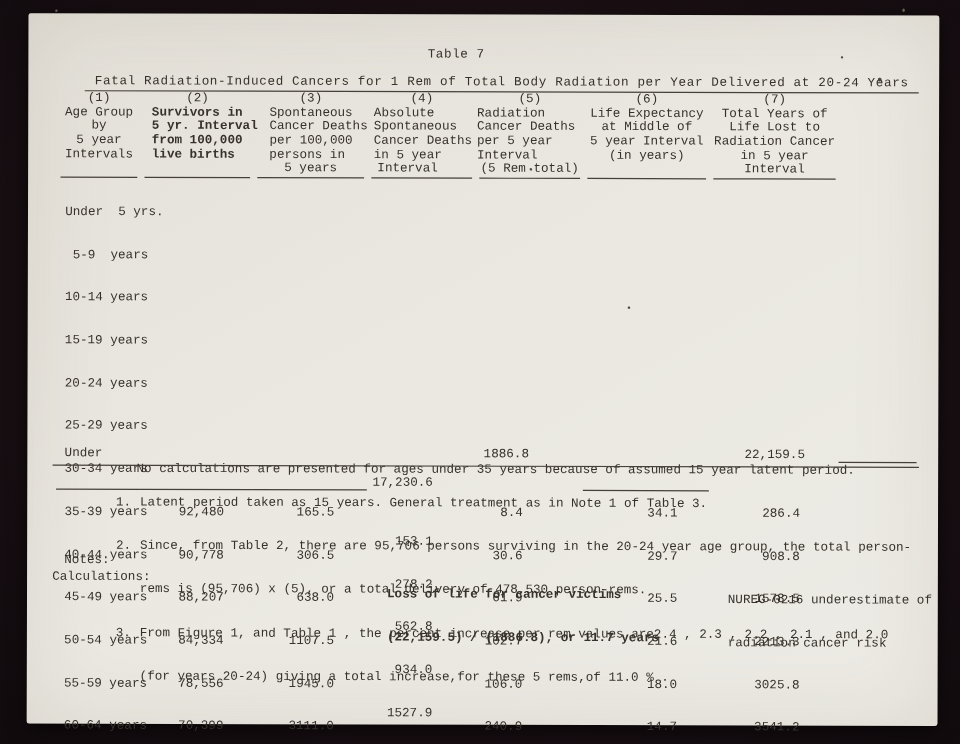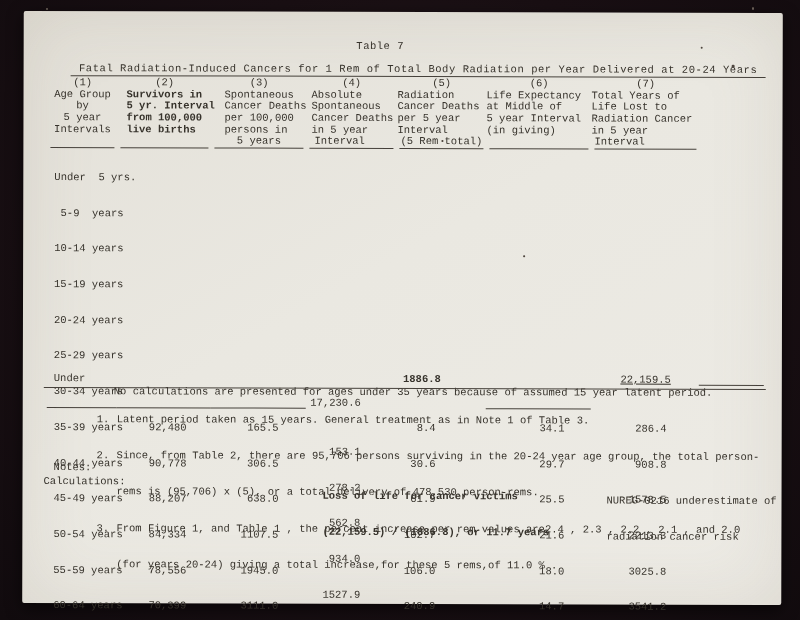--- a/index.html
+++ b/index.html
@@ -23,33 +23,33 @@
   .grid{display:grid;grid-template-columns:70px 94px 95px 90px 90px 105px 108px;}
   .thead{left:24px;top:66px;}
   .hcol{display:flex;flex-direction:column;}
   .hcol span{height:11.7px;line-height:11.7px;}
   .hnum{text-align:center;}
   .hc1 .hl{text-align:center;}
   .hc2 .hl{padding-left:9px;font-weight:bold;}
   .hc3 .hl{padding-left:13px;}
   .hc4 .hl{padding-left:5px;}
   .hc5 .hl{padding-left:1px;}
-  .hc6 .hl,.hc7 .hl{text-align:left;}
+  .hc6 .hl,.hc7 .hl{text-align:center;}
   .hfoot{border-bottom:1px solid var(--rule,#45403a);margin:0 3px;}
   .hc3 .hfoot{text-align:center;padding-left:0;}
   .tbody{left:24px;top:137px;}
   .tr{height:11.7px;line-height:11.7px;}
   .ca{padding-left:7px;}
   .cn{text-align:right;}
   .c2{padding-right:24px;}.c3{padding-right:27px;}.c4{padding-right:35px;margin-top:24px;}
   .c5{padding-right:50px;}.c6{padding-right:26px;}.c7{padding-right:32px;}
   .note-cell{grid-column:2/8;margin-left:-3px;}
   .totals{left:24px;top:362px;height:11px;line-height:11px;}
   .totals .ul{border-bottom:1px solid var(--rule,#45403a);}
-  .totals .c5{padding-right:45px;font-weight:bold;}.totals .c7{padding-right:28px;text-decoration:underline;}
+  .totals .c5{padding-right:45px;}.totals .c7{padding-right:28px;}
   .tot-ext{left:676px;top:372px;width:65px;border-top:1px solid var(--rule,#45403a);}
   .rule{left:21px;top:376px;width:722px;border-top:1px solid var(--rule,#45403a);}
   .notes{left:31px;top:378px;}
   .nrow{display:flex;height:12.2px;line-height:12.2px;}
   .nlab{width:43px;margin-top:48px;}
   .nnum{width:20px;}
   .calc-label{left:21px;top:464px;}
   .cb div{height:11px;line-height:11px;}
   .cb1{left:21px;top:452px;}
   .cb1 .l2{margin-top:11px;}
@@ -72,21 +72,21 @@
   <div class="abs t7">Table 7</div>
 
   <div class="abs title"><span>Fatal Radiation-Induced Cancers for 1 Rem of Total Body Radiation per Year Delivered at 20-24 Years</span></div>
 
   <div class="abs grid thead">
     <div class="hcol hc1"><span class="hnum">(1)</span><span class="hl">Age Group</span><span class="hl">by</span><span class="hl">5 year</span><span class="hl">Intervals</span><span class="hl hfoot"></span></div>
     <div class="hcol hc2"><span class="hnum">(2)</span><span class="hl">Survivors in</span><span class="hl">5 yr. Interval</span><span class="hl">from 100,000</span><span class="hl">live births</span><span class="hl hfoot"></span></div>
     <div class="hcol hc3"><span class="hnum">(3)</span><span class="hl">Spontaneous</span><span class="hl">Cancer Deaths</span><span class="hl">per 100,000</span><span class="hl">persons in</span><span class="hl hfoot">5 years</span></div>
     <div class="hcol hc4"><span class="hnum">(4)</span><span class="hl">Absolute</span><span class="hl">Spontaneous</span><span class="hl">Cancer Deaths</span><span class="hl">in 5 year</span><span class="hl hfoot">Interval</span></div>
     <div class="hcol hc5"><span class="hnum">(5)</span><span class="hl">Radiation</span><span class="hl">Cancer Deaths</span><span class="hl">per 5 year</span><span class="hl">Interval</span><span class="hl hfoot">(5 Rem total)</span></div>
-    <div class="hcol hc6"><span class="hnum">(6)</span><span class="hl">Life Expectancy</span><span class="hl">at Middle of</span><span class="hl">5 year Interval</span><span class="hl">(in giving)</span><span class="hl hfoot"></span></div>
+    <div class="hcol hc6"><span class="hnum">(6)</span><span class="hl">Life Expectancy</span><span class="hl">at Middle of</span><span class="hl">5 year Interval</span><span class="hl">(in years)</span><span class="hl hfoot"></span></div>
     <div class="hcol hc7"><span class="hnum">(7)</span><span class="hl">Total Years of</span><span class="hl">Life Lost to</span><span class="hl">Radiation Cancer</span><span class="hl">in 5 year</span><span class="hl hfoot">Interval</span></div>
   </div>
 
   <div class="abs tbody">
     <div class="tr grid"><span class="ca">Under  5 yrs.</span></div>
     <div class="tr grid"><span class="ca"> 5-9  years</span></div>
     <div class="tr grid"><span class="ca">10-14 years</span></div>
     <div class="tr grid"><span class="ca">15-19 years</span></div>
     <div class="tr grid"><span class="ca">20-24 years</span></div>
     <div class="tr grid"><span class="ca">25-29 years</span></div>

